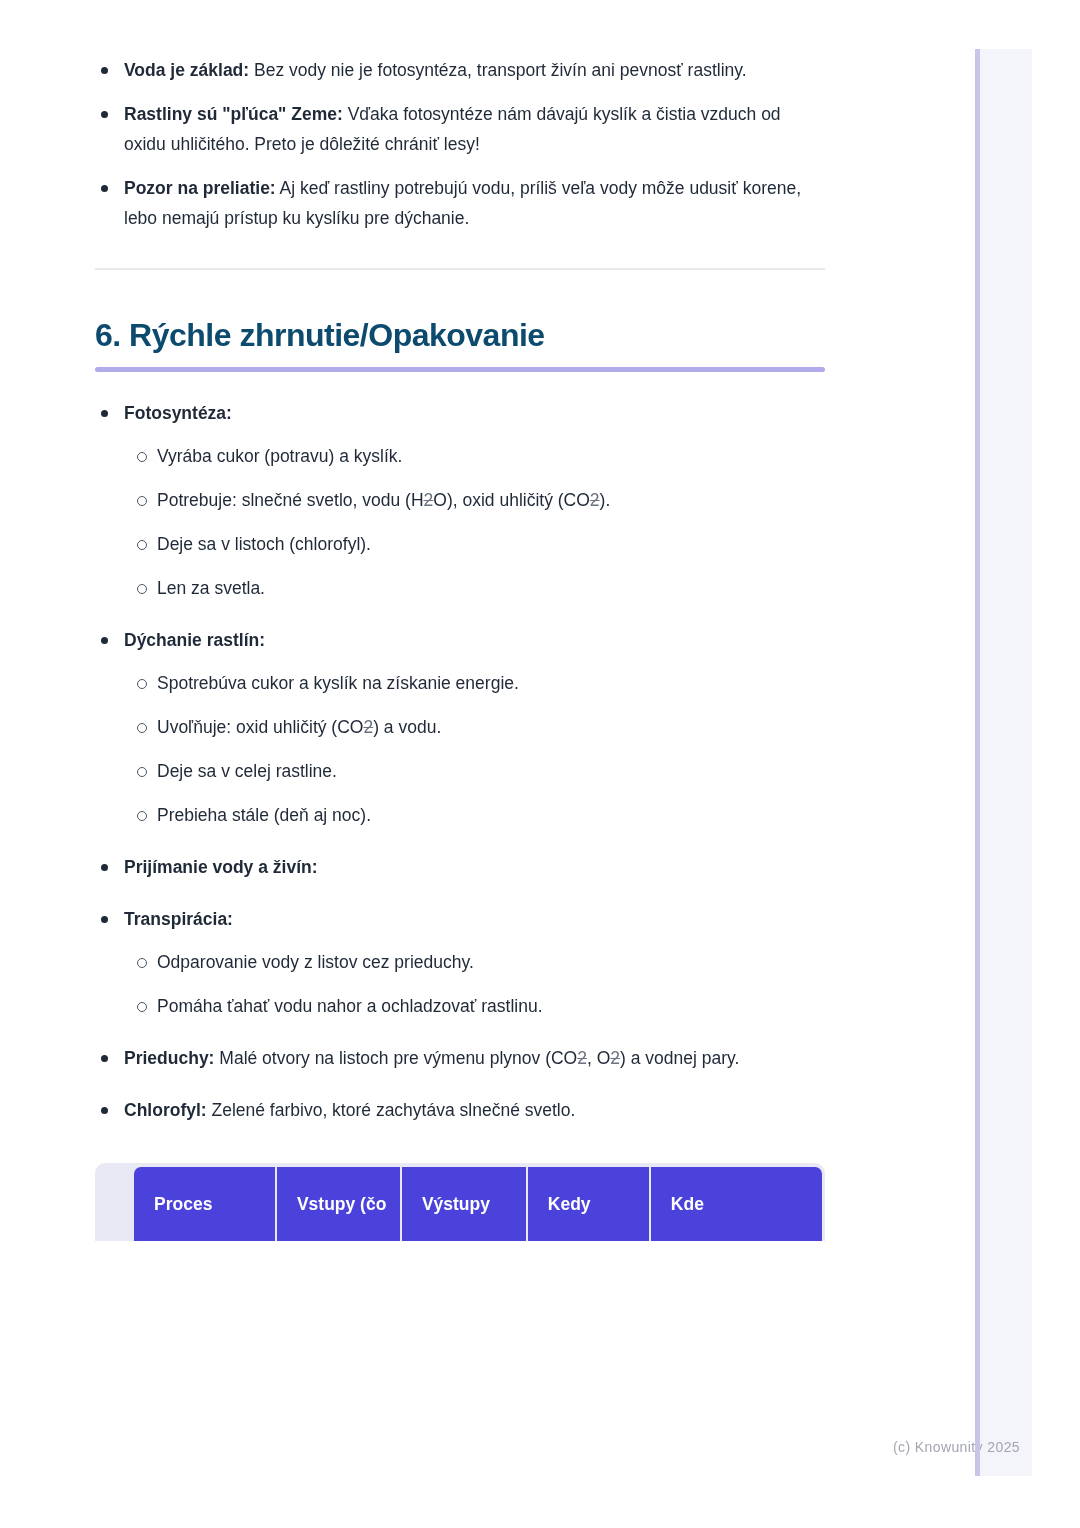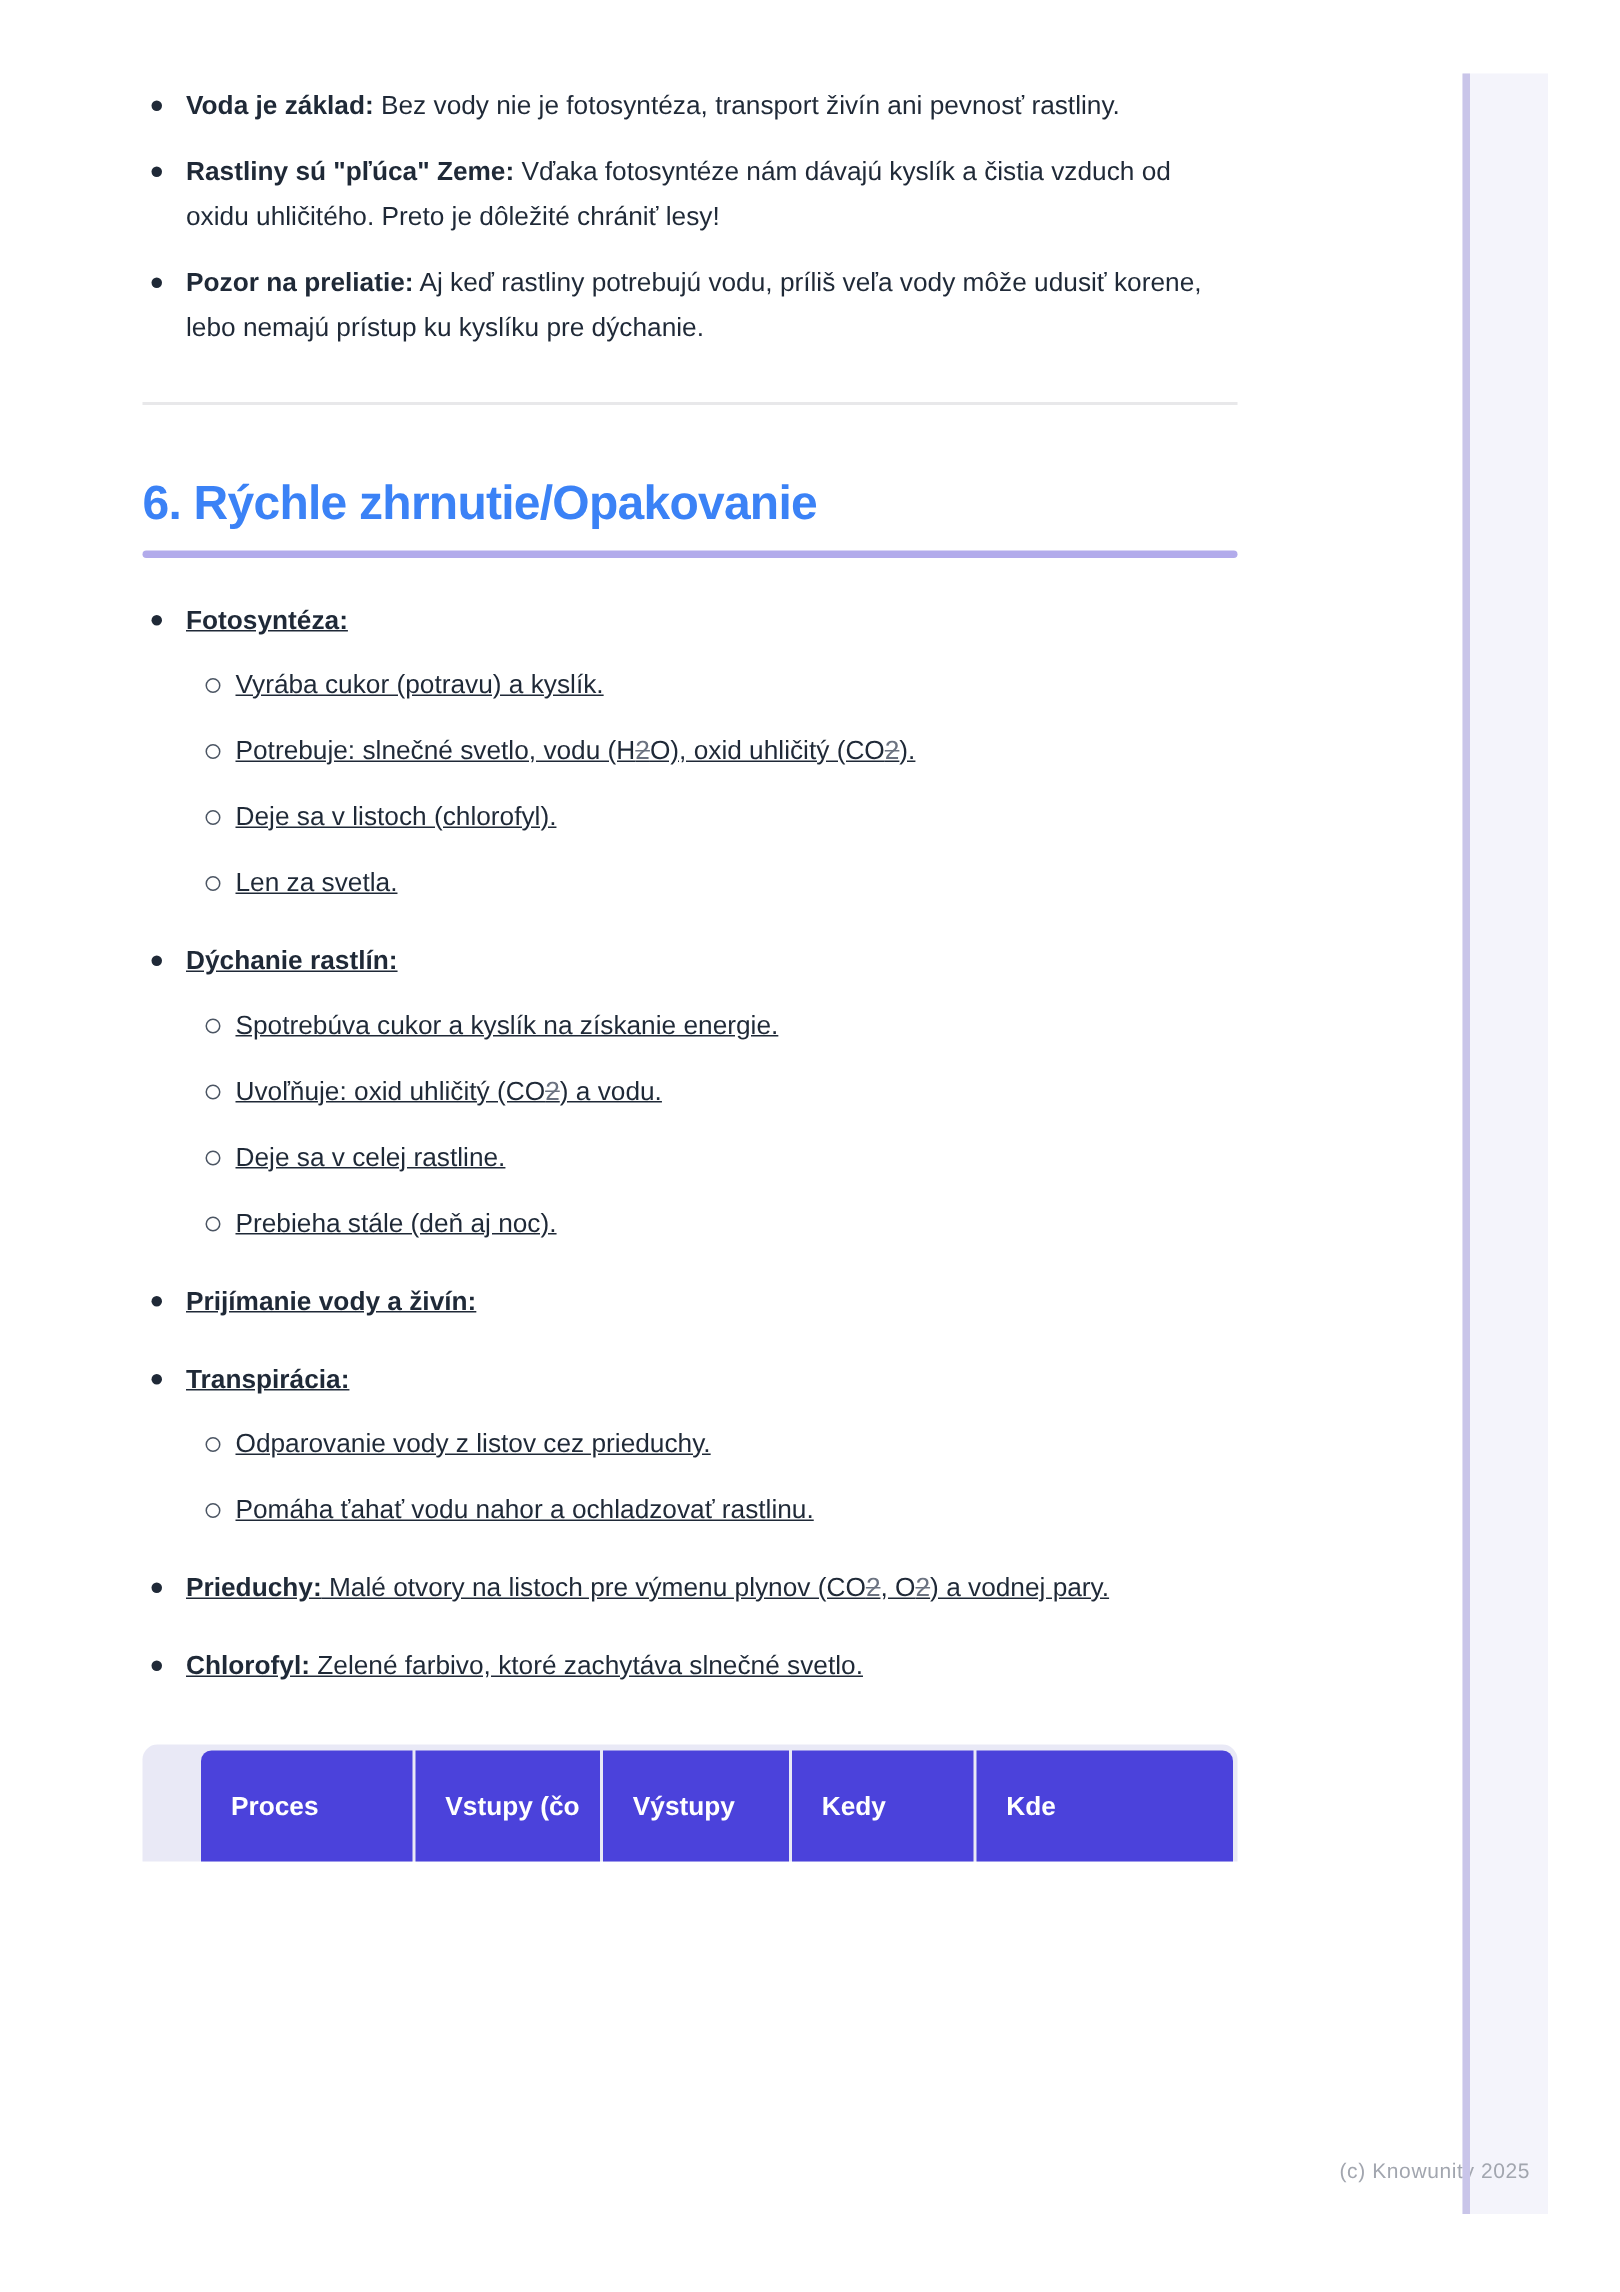--- a/index.html
+++ b/index.html
@@ -17,41 +17,41 @@
   }
   
   ul { list-style:none; }
   .top-list > li, .summary-list > li {
     position:relative; padding-left:29px; margin-bottom:14px;
   }
   .top-list > li::before, .summary-list > li::before {
     content:""; position:absolute; left:6px; top:12px;
     width:7px; height:7px; border-radius:50%; background:#1f2937;
   }
-  .summary-list > li { margin-bottom:22px;text-decoration:underline; }
+  .summary-list > li { margin-bottom:22px; }
   .sub-list { margin-top:13px; }
   .sub-list > li {
     position:relative; padding-left:33px; margin-bottom:14px;
   }
   .sub-list > li::before {
     content:""; position:absolute; left:13px; top:11px;
     width:8px; height:8px; border-radius:50%;
     border:1.5px solid #4b5563; background:transparent;
   }
   .b { font-weight:700; }
   .x { color:#6b7280; text-decoration:line-through; }
   
   .divider {
     border:none; border-top:2px solid #e8e8ea;
     margin-top:35px;
   }
   h1.section-heading {
     margin-top:46px;
     font-size:32px; line-height:38px; font-weight:700;
-    letter-spacing:-0.5px; color:#3b82f6;
+    letter-spacing:-0.5px; color:#0c4a6e;
   }
   .heading-underline {
     margin-top:13px; height:5px; border-radius:3px;
     background:#b2abeb;
   }
   .section-intro { margin-top:27px; }
   .summary-list { margin-top:26px; }
   
   .table-wrap {
     margin-top:38px;

